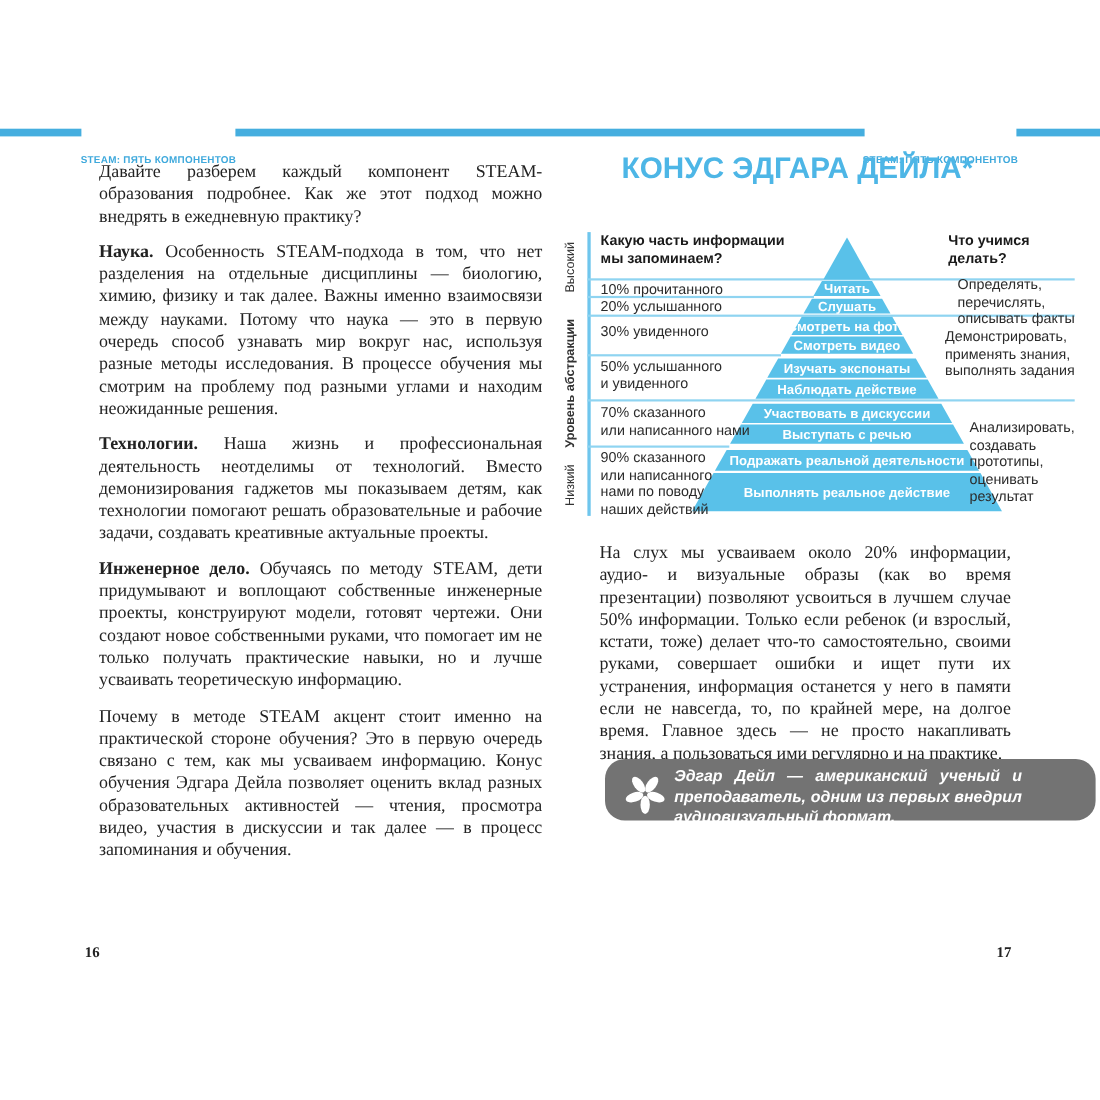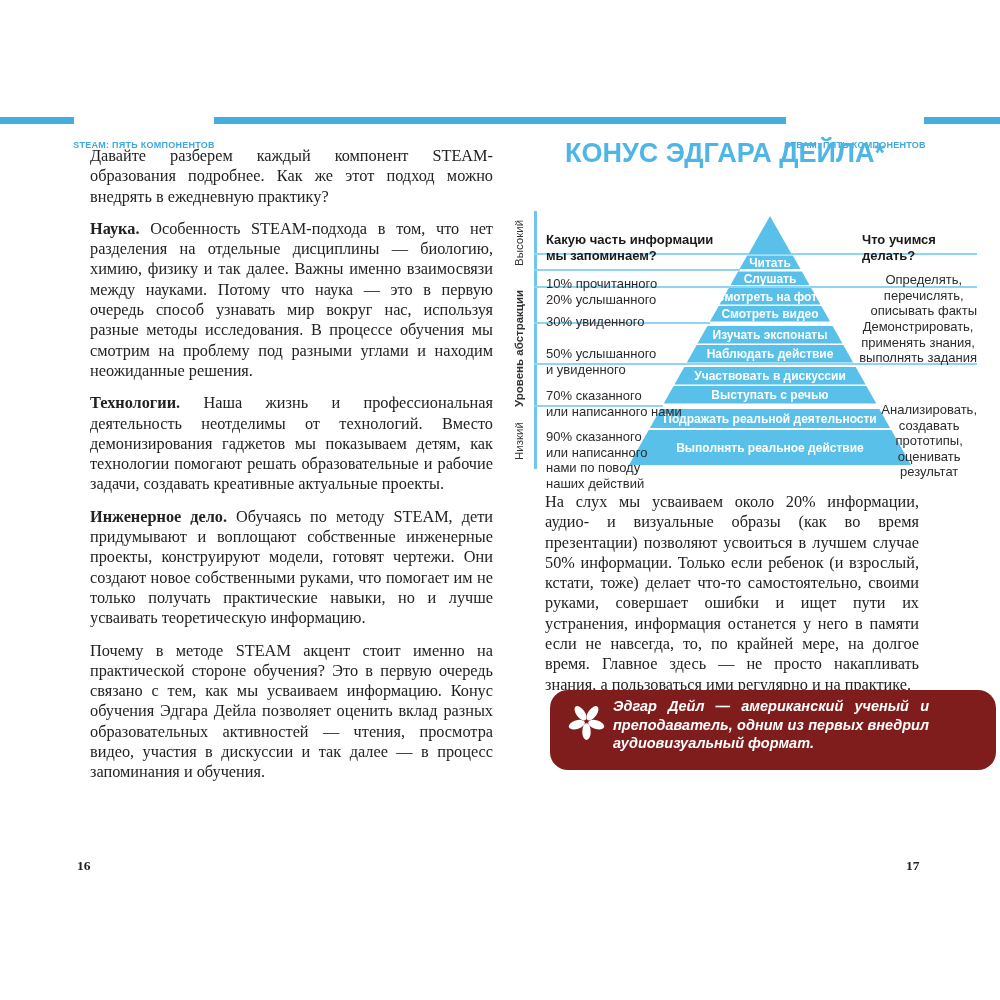--- a/index.html
+++ b/index.html
@@ -20,40 +20,40 @@
   .left-col p{margin:0 0 12px 0;}
   .lead{font-weight:bold;}
   .right-par{position:absolute;left:545px;top:492px;width:374px;}
 
   
   .page-title{position:absolute;left:565px;top:138px;font-size:27px;font-weight:bold;color:#4DB6E6;}
   .page-subtitle{position:absolute;left:545px;top:180px;font-size:16px;font-weight:bold;color:#1a1a1a;}
 
   
   .diagram{position:absolute;left:510px;top:205px;width:468px;height:266px;}
-  .ml{white-space:pre-line;margin-top:21px;}
+  .ml{white-space:pre-line;}
   .axis-line{position:absolute;left:24px;top:6px;width:2.5px;height:258px;background:#6FC6ED;}
   .axis-label{position:absolute;left:3px;width:17px;writing-mode:vertical-rl;transform:rotate(180deg);
               font-size:11.5px;color:#333;text-align:center;}
   .ax-top{top:8px;height:60px;}
   .ax-mid{top:84px;height:118px;font-weight:bold;}
   .ax-bot{top:208px;height:56px;}
   .col-header{position:absolute;font-size:13px;font-weight:bold;line-height:16px;color:#1a1a1a;z-index:3;}
   .ch-left{left:36px;top:6px;}
   .ch-right{left:352px;top:6px;}
   .rule{position:absolute;height:2px;background:#8FD4F1;z-index:1;}
   .rule.full{left:24px;width:443px;}
   .dg-left{position:absolute;left:36px;font-size:13px;line-height:15.5px;color:#2b2b2b;z-index:3;}
-  .dg-right{position:absolute;right:1px;font-size:13px;line-height:15.5px;color:#2b2b2b;text-align:center;z-index:3;}
+  .dg-right{position:absolute;right:1px;font-size:13px;line-height:15.5px;color:#2b2b2b;text-align:left;z-index:3;}
   .pyr{position:absolute;left:110px;top:10px;width:300px;height:250px;z-index:2;}
   .pyr polygon{fill:#59C1E9;}
   .pyr text{fill:#ffffff;font-size:12px;font-weight:bold;font-family:"Liberation Sans",sans-serif;text-anchor:middle;}
 
   
-  .callout{position:absolute;left:550px;top:690px;width:446px;height:80px;background:#7f1d1d;border-radius:18px;}
+  .callout{position:absolute;left:550px;top:690px;width:446px;height:56px;background:#737373;border-radius:18px;}
   .callout-icon{position:absolute;left:18px;top:13px;width:37px;height:37px;}
   .callout-text{position:absolute;left:63px;top:7px;width:316px;color:#ffffff;
                 font-size:14.5px;line-height:18.7px;font-weight:bold;font-style:italic;text-align:justify;}
 
   
   .folio{position:absolute;top:858px;font-family:"Liberation Serif",serif;font-size:13.5px;font-weight:bold;color:#222;}
   .folio-left{left:77px;}
   .folio-right{left:906px;}
 </style>
 </head>

